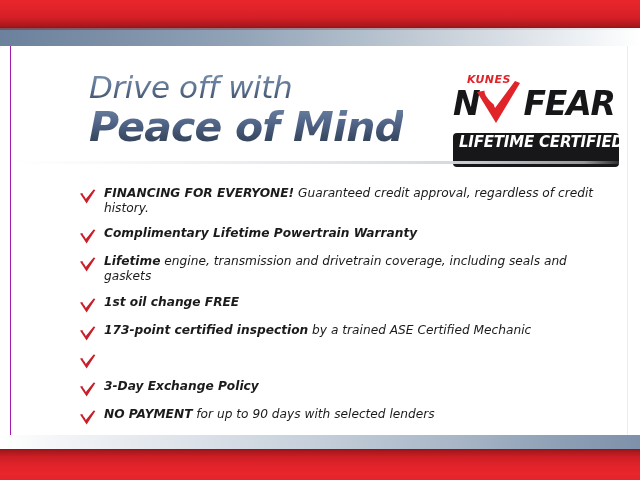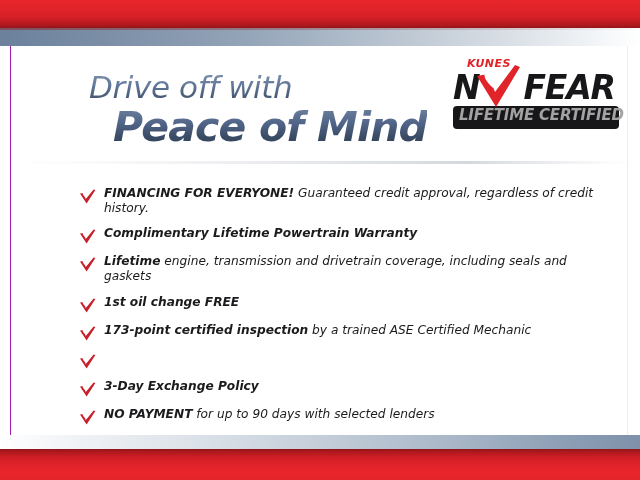--- a/index.html
+++ b/index.html
@@ -97,38 +97,37 @@
     letter-spacing: -0.4px;
     background: linear-gradient(to bottom, #7d92ab 0%, #63799a 42%, #4a5c77 78%, #3d4e67 100%);
     -webkit-background-clip: text;
     background-clip: text;
     color: transparent;
     -webkit-text-fill-color: transparent;
   }
   .headline-line2 {
     display: block;
     margin-top: 4px;
-    margin-left: 24px;
     font-family: "DejaVu Sans", sans-serif;
     font-style: italic;
     font-weight: 700;
     font-size: 41px;
     letter-spacing: -0.8px;
     background: linear-gradient(to bottom, #6c829d 0%, #52668a 38%, #3b4c66 72%, #303f55 100%);
     -webkit-background-clip: text;
     background-clip: text;
     color: transparent;
     -webkit-text-fill-color: transparent;
   }
 
   
   .logo {
     position: absolute;
     right: 8px;
-    top: 12px;
+    top: 28px;
     width: 166px;
     user-select: none;
   }
   .logo-kunes {
     font-family: "DejaVu Sans", sans-serif;
     font-weight: 700;
     font-style: italic;
     font-size: 11px;
     letter-spacing: 0.4px;
     color: #e1232a;
@@ -153,30 +152,30 @@
   .logo-word .gap { letter-spacing: 16px; color: transparent; }
   .logo-check {
     position: absolute;
     left: 21px;
     top: -5px;
     width: 47px;
     height: 44px;
     pointer-events: none;
   }
   .logo-banner {
-    margin-top: 0;
+    margin-top: 11px;
     background: #17171a;
-    color: #a3a3a3;
+    color: #ffffff;
     font-family: "DejaVu Sans", sans-serif;
     font-weight: 700;
     font-style: italic;
     font-size: 15px;
     letter-spacing: -0.2px;
     text-align: center;
-    padding: 2px 6px 5px 6px;
+    padding: 2px 6px 16px 6px;
     border-radius: 4px;
     line-height: 1.05;
     white-space: nowrap;
   }
   .logo-vehicles {
     margin-top: 3px;
     text-align: right;
     font-family: "DejaVu Sans", sans-serif;
     font-weight: 700;
     font-style: italic;

